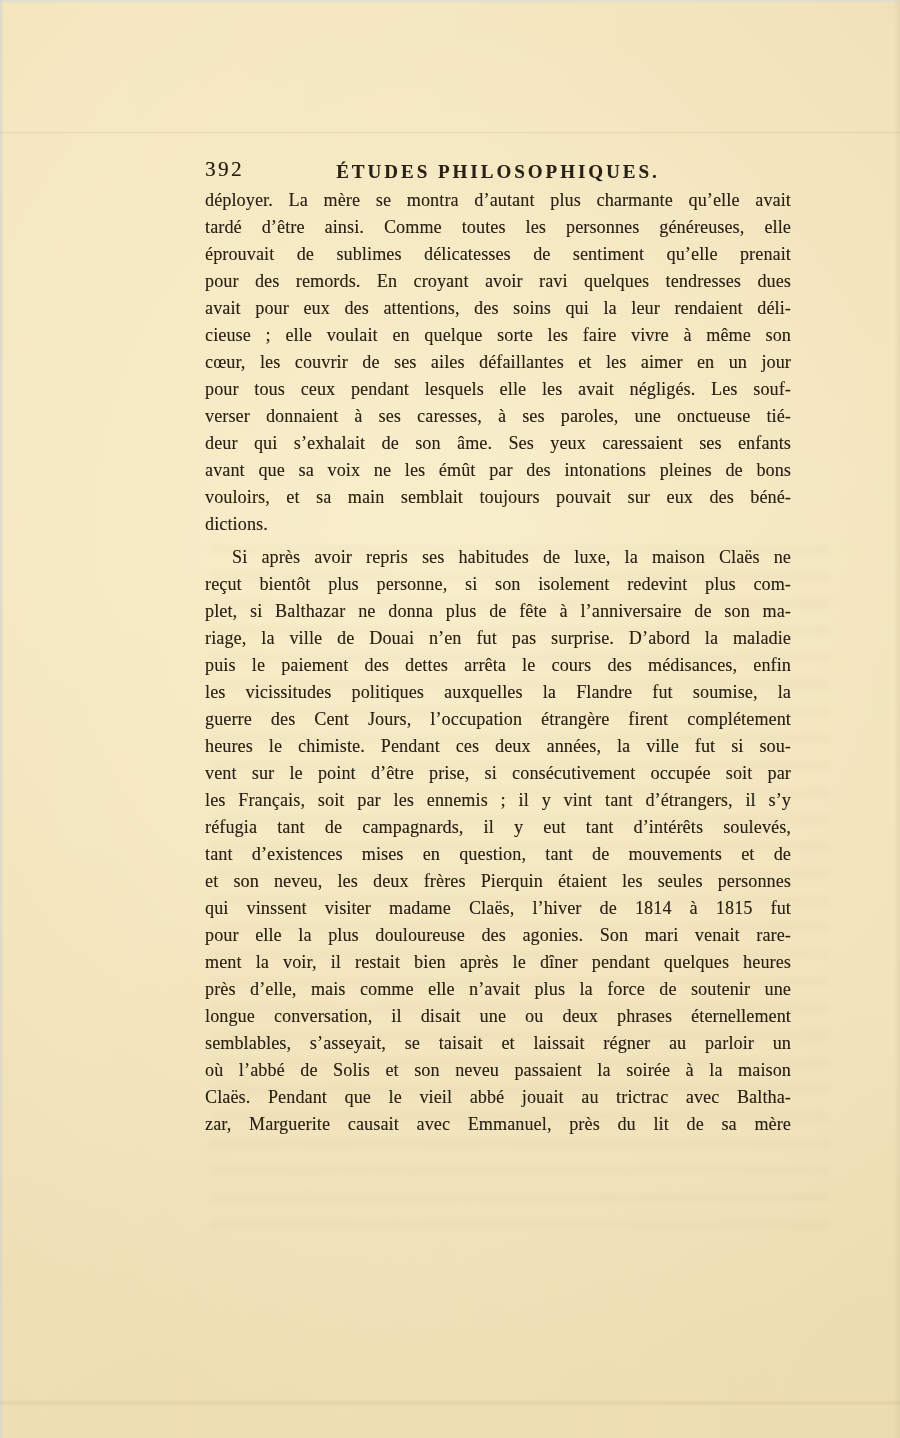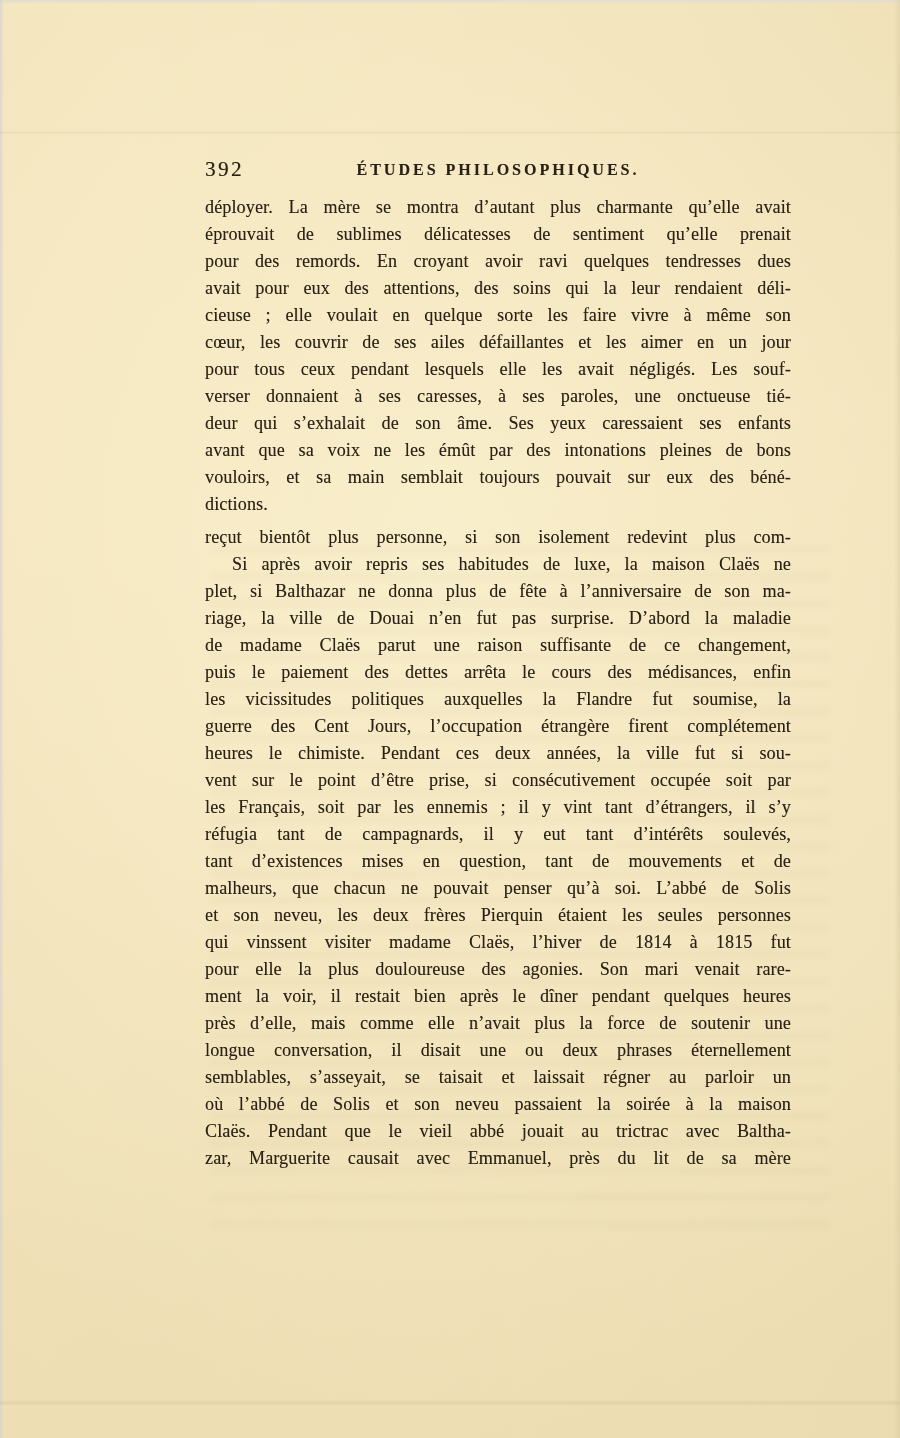--- a/index.html
+++ b/index.html
@@ -66,27 +66,27 @@
     left: 0;
     top: -1px;
     font-size: 21px;
     letter-spacing: 2.5px;
     text-shadow: 0.4px 0.4px 0 rgba(35,27,14,0.45);
   }
   .title {
     display: inline-block;
     position: relative;
     top: 3px;
-    font-size: 16px;
+    font-size: 19px;
     font-weight: 700;
     letter-spacing: 3px;
     text-shadow: 0.3px 0.3px 0 rgba(35,27,14,0.3);
   }
   .body-text {
-    margin-top: 10px;
+    margin-top: 3px;
     font-size: 18px;
     word-spacing: 0.06em;
     letter-spacing: 0.15px;
     text-shadow: 0.35px 0.35px 0 rgba(35,27,14,0.35);
   }
   .paragraph + .paragraph { margin-top: 6px; }
   .line {
     height: 27px;
     line-height: 27px;
     text-align: justify;
@@ -108,47 +108,46 @@
   <div class="crease crease-b"></div>
   <div class="ghost"></div>
 
   <div class="text-block">
     <div class="header">
       <span class="pagenum">392</span><span class="title">ÉTUDES PHILOSOPHIQUES.</span>
     </div>
     <div class="body-text">
         <div class="paragraph">
           <div class="line">déployer. La mère se montra d’autant plus charmante qu’elle avait</div>
+          <div class="line">tardé d’être ainsi. Comme toutes les personnes généreuses, elle</div>
           <div class="line">éprouvait de sublimes délicatesses de sentiment qu’elle prenait</div>
           <div class="line">pour des remords. En croyant avoir ravi quelques tendresses dues</div>
           <div class="line">avait pour eux des attentions, des soins qui la leur rendaient déli-</div>
           <div class="line">cieuse ; elle voulait en quelque sorte les faire vivre à même son</div>
           <div class="line">cœur, les couvrir de ses ailes défaillantes et les aimer en un jour</div>
           <div class="line">pour tous ceux pendant lesquels elle les avait négligés. Les souf-</div>
           <div class="line">verser donnaient à ses caresses, à ses paroles, une onctueuse tié-</div>
           <div class="line">deur qui s’exhalait de son âme. Ses yeux caressaient ses enfants</div>
           <div class="line">avant que sa voix ne les émût par des intonations pleines de bons</div>
           <div class="line">vouloirs, et sa main semblait toujours pouvait sur eux des béné-</div>
           <div class="line last">dictions.</div>
         </div>
         <div class="paragraph">
+          <div class="line indent">Si après avoir repris ses habitudes de luxe, la maison Claës ne</div>
           <div class="line">reçut bientôt plus personne, si son isolement redevint plus com-</div>
-          <div class="line indent">Si après avoir repris ses habitudes de luxe, la maison Claës ne</div>
           <div class="line">plet, si Balthazar ne donna plus de fête à l’anniversaire de son ma-</div>
           <div class="line">riage, la ville de Douai n’en fut pas surprise. D’abord la maladie</div>
-          <div class="line">de madame Claës parut une raison suffisante de ce changement,</div>
           <div class="line">puis le paiement des dettes arrêta le cours des médisances, enfin</div>
           <div class="line">les vicissitudes politiques auxquelles la Flandre fut soumise, la</div>
           <div class="line">guerre des Cent Jours, l’occupation étrangère firent complétement</div>
           <div class="line">heures le chimiste. Pendant ces deux années, la ville fut si sou-</div>
           <div class="line">vent sur le point d’être prise, si consécutivement occupée soit par</div>
           <div class="line">les Français, soit par les ennemis ; il y vint tant d’étrangers, il s’y</div>
           <div class="line">réfugia tant de campagnards, il y eut tant d’intérêts soulevés,</div>
           <div class="line">tant d’existences mises en question, tant de mouvements et de</div>
-          <div class="line">malheurs, que chacun ne pouvait penser qu’à soi. L’abbé de Solis</div>
           <div class="line">et son neveu, les deux frères Pierquin étaient les seules personnes</div>
           <div class="line">qui vinssent visiter madame Claës, l’hiver de 1814 à 1815 fut</div>
           <div class="line">pour elle la plus douloureuse des agonies. Son mari venait rare-</div>
           <div class="line">ment la voir, il restait bien après le dîner pendant quelques heures</div>
           <div class="line">près d’elle, mais comme elle n’avait plus la force de soutenir une</div>
           <div class="line">longue conversation, il disait une ou deux phrases éternellement</div>
           <div class="line">semblables, s’asseyait, se taisait et laissait régner au parloir un</div>
           <div class="line">où l’abbé de Solis et son neveu passaient la soirée à la maison</div>
           <div class="line">Claës. Pendant que le vieil abbé jouait au trictrac avec Baltha-</div>
           <div class="line">zar, Marguerite causait avec Emmanuel, près du lit de sa mère</div>

